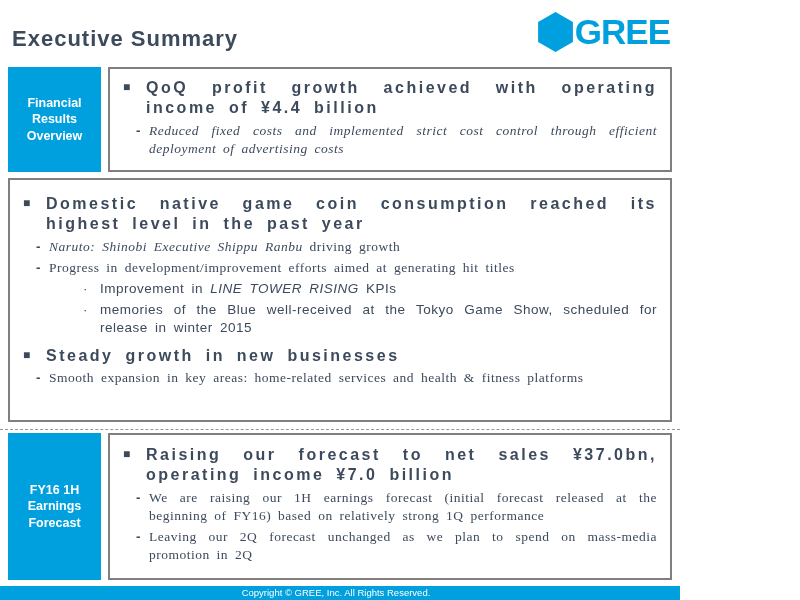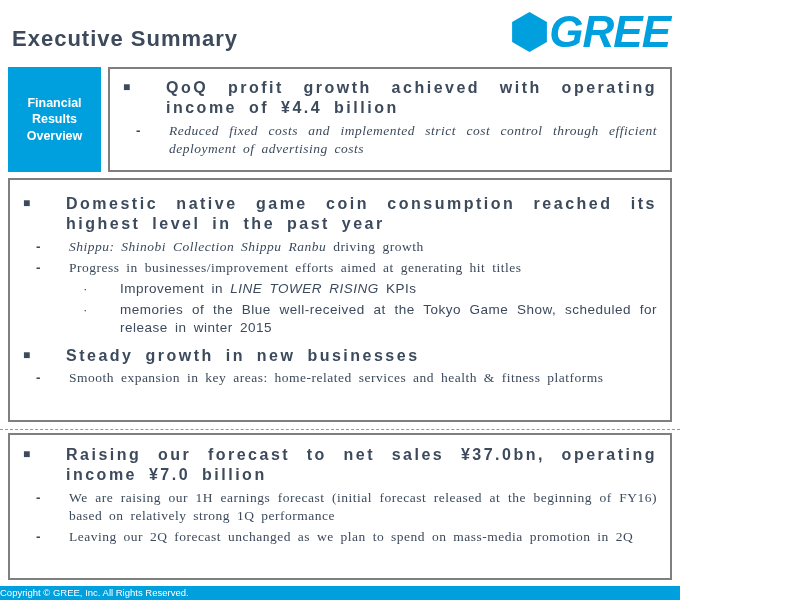--- a/index.html
+++ b/index.html
@@ -13,22 +13,22 @@
     font-family:"Liberation Sans","DejaVu Sans",sans-serif;color:var(--dark);
   }
   
   .title{
     position:absolute;left:12px;top:26px;margin:0;
     font-size:22px;font-weight:bold;letter-spacing:1px;color:var(--dark);
   }
   .logo{position:absolute;right:10px;top:12px;display:flex;align-items:center;}
   .logo svg{width:35px;height:40px;display:block;color:var(--cyan);margin-right:2px;}
   .logo-text{
-    font-size:44px;font-weight:bold;color:var(--cyan);
-    letter-spacing:-1px;line-height:40px;font-style:italic;
+    font-size:35px;font-weight:bold;color:var(--cyan);
+    letter-spacing:-1px;line-height:40px;
   }
   
   .rows{position:absolute;left:8px;right:8px;top:67px;}
   .row{display:flex;}
   .row-label{
     width:93px;flex:none;margin-right:7px;background:var(--cyan);color:#fff;
     display:flex;align-items:center;justify-content:center;text-align:center;
     font-weight:bold;font-size:12.5px;line-height:1.3;padding:15px;box-sizing:border-box;
   }
   .row-content{
@@ -40,36 +40,36 @@
   .row2 .row-content{padding-top:14px;}
   .row3{height:147px;}
   .row3 .row-content{padding-top:10px;}
   .divider{
     border:0;border-top:1px dashed #9099A3;
     margin:7px -8px 3px -8px;height:0;
   }
   
   .b{display:flex;color:var(--dark);}
   .b .m{flex:none;}
-  .b .t{flex:1;text-align:justify;margin-left:20px;}
+  .b .t{flex:1;text-align:justify;}
   .lvl1{font-weight:bold;font-size:16px;line-height:1.28;}
   .lvl1 .t{letter-spacing:2.5px;word-spacing:5px;}
   .lvl1 .m{width:23px;font-size:12px;padding-top:2px;}
   .b + .lvl1{margin-top:9px;}
   .lvl2{font-size:13.5px;line-height:1.33;margin-left:13px;margin-top:3px;}
   .lvl2 .m{width:13px;font-weight:bold;}
   .lvl2 .t{letter-spacing:0.5px;word-spacing:3px;font-family:Liberation Serif, serif;}
   .lvl3{font-size:13.5px;line-height:1.33;margin-left:60px;margin-top:3px;}
   .lvl3 .m{width:17px;}
   .lvl3 .t{letter-spacing:0.5px;word-spacing:3px;}
   .italic{font-style:italic;}
   
   .footer{
     position:absolute;left:0;right:0;bottom:0;height:14px;background:var(--cyan);
-    color:#fff;font-size:9.5px;line-height:14px;text-align:left;
+    color:#fff;font-size:9.5px;line-height:14px;text-align:center;
   }
   .footer span{padding-right:8px;}
 </style>
 </head>
 <body>
 
 <div class="slide">
 
   <h1 class="title">Executive Summary</h1>
 
@@ -95,25 +95,25 @@
         </div>
       </div>
       <div class="row row2">
         <div class="row-content">
           <div class="b lvl1">
             <span class="m">■</span>
             <span class="t"><span>Domestic native game coin consumption reached its highest level in the past year</span></span>
           </div>
           <div class="b lvl2">
             <span class="m">-</span>
-            <span class="t"><span class="italic">Shippu: Shinobi Collection Shippu Ranbu</span><span> driving growth</span></span>
+            <span class="t"><span class="italic">Naruto: Shinobi Executive Shippu Ranbu</span><span> driving growth</span></span>
           </div>
           <div class="b lvl2">
             <span class="m">-</span>
-            <span class="t"><span>Progress in businesses/improvement efforts aimed at generating hit titles</span></span>
+            <span class="t"><span>Progress in development/improvement efforts aimed at generating hit titles</span></span>
           </div>
           <div class="b lvl3">
             <span class="m">·</span>
             <span class="t"><span>Improvement in </span><span class="italic">LINE TOWER RISING</span><span> KPIs</span></span>
           </div>
           <div class="b lvl3">
             <span class="m">·</span>
             <span class="t"><span>memories of the Blue well-received at the Tokyo Game Show, scheduled for release in winter 2015</span></span>
           </div>
           <div class="b lvl1">
@@ -121,20 +121,21 @@
             <span class="t"><span>Steady growth in new businesses</span></span>
           </div>
           <div class="b lvl2">
             <span class="m">-</span>
             <span class="t"><span>Smooth expansion in key areas: home-related services and health &amp; fitness platforms</span></span>
           </div>
         </div>
       </div>
       <hr class="divider">
       <div class="row row3">
+        <div class="row-label">FY16 1H Earnings Forecast</div>
         <div class="row-content">
           <div class="b lvl1">
             <span class="m">■</span>
             <span class="t"><span>Raising our forecast to net sales ¥37.0bn, operating income ¥7.0 billion</span></span>
           </div>
           <div class="b lvl2">
             <span class="m">-</span>
             <span class="t"><span>We are raising our 1H earnings forecast (initial forecast released at the beginning of FY16) based on relatively strong 1Q performance</span></span>
           </div>
           <div class="b lvl2">

